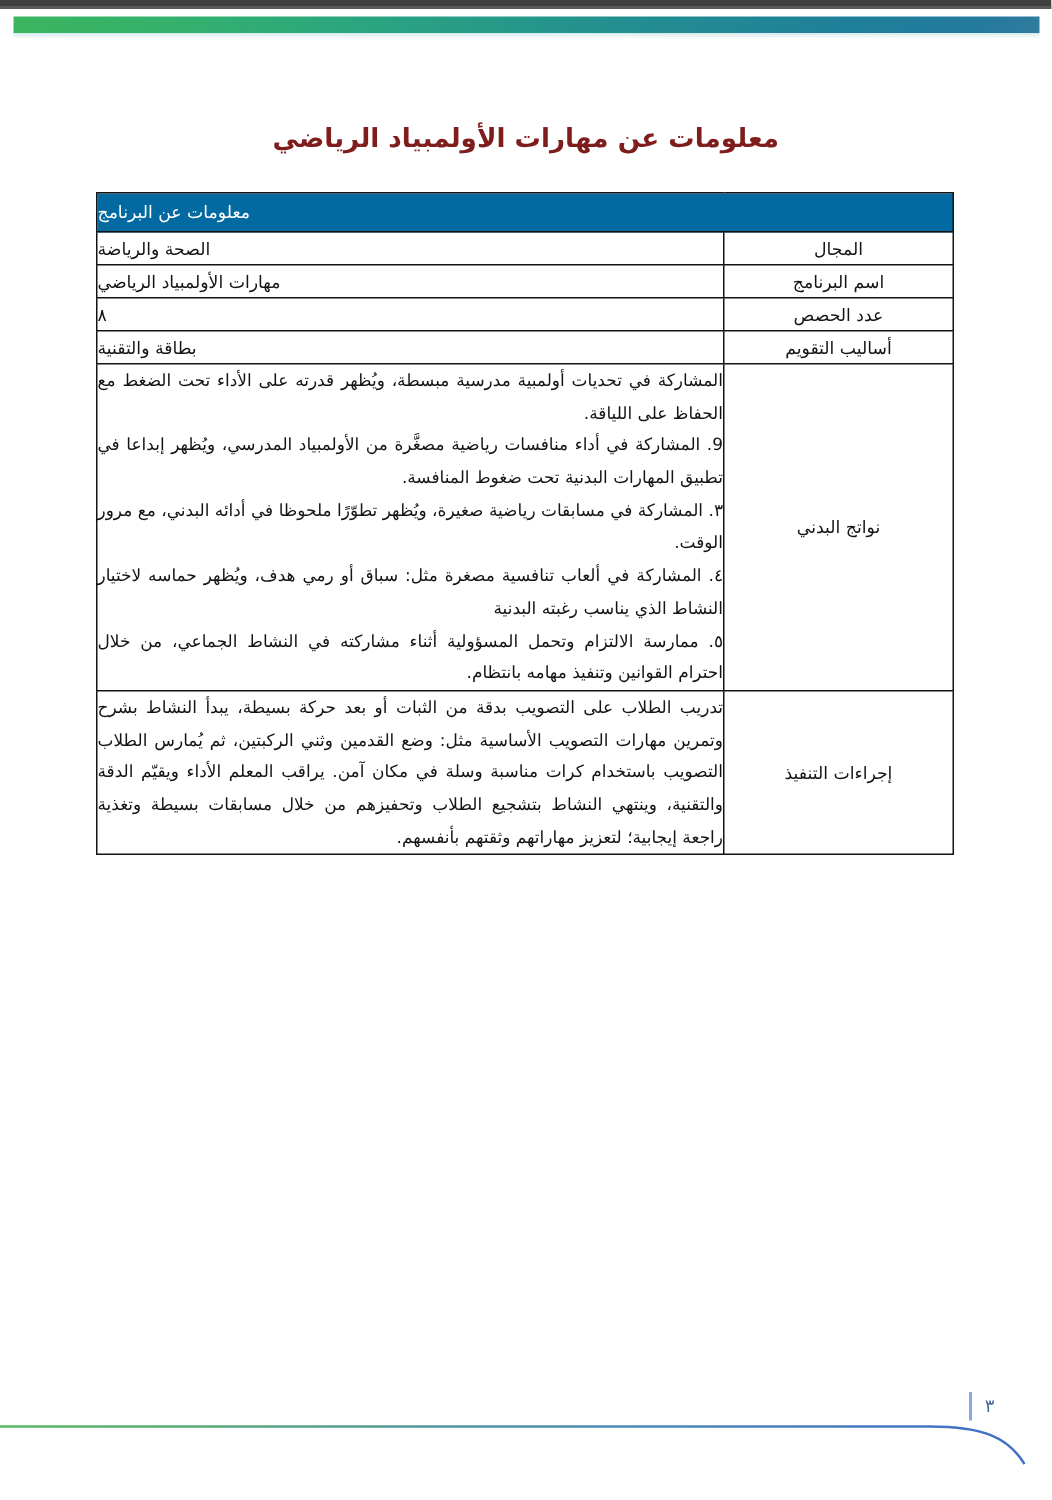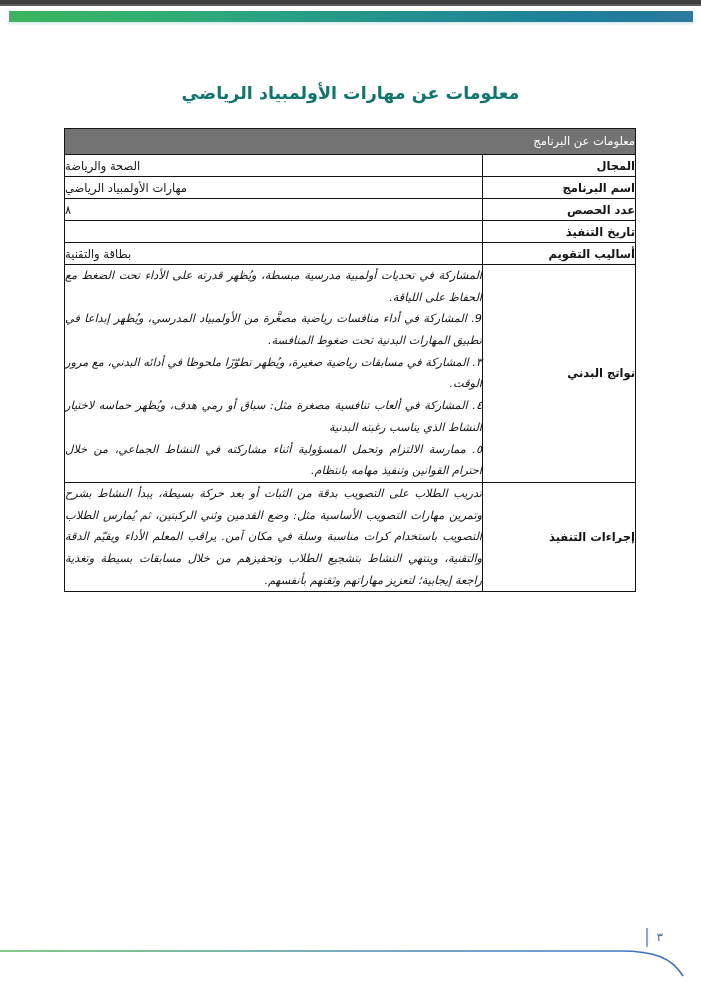--- a/index.html
+++ b/index.html
@@ -52,21 +52,21 @@
 
   
   .page-title {
     position: absolute;
     top: 82px;
     left: 0;
     width: 701px;
     text-align: center;
     font-size: 17.5px;
     font-weight: 700;
-    color: #0f766e;
+    color: #7f1d1d;
     letter-spacing: 0;
     line-height: 1.3;
   }
 
   
   .info-table {
     position: absolute;
     top: 128px;
     right: 65px;
     width: 571px;
@@ -74,39 +74,38 @@
     table-layout: fixed;
     direction: rtl;
   }
   .info-table td, .info-table th {
     border: 1.3px solid #141414;
     padding: 0;
     vertical-align: middle;
   }
 
   .thead-cell {
-    background: #737373;
+    background: #0369a1;
     color: #ffffff;
-    text-align: right;
+    text-align: left;
     font-size: 11.5px;
     font-weight: 400;
     height: 25px;
     line-height: 25px;
     border-color: #141414;
   }
 
   .col-label { width: 153px; }
   .col-value { width: 418px; }
 
   .label-cell {
-    text-align: right;
+    text-align: center;
     font-size: 11.5px;
     color: #141414;
     padding: 4px 6px;
-    font-weight: bold;
   }
   .value-cell {
     text-align: left;
     font-size: 11.5px;
     color: #141414;
     padding: 4px 8px;
   }
   .value-cell.empty { height: 20px; }
 
   .row-simple td { height: 21px; }
@@ -118,21 +117,20 @@
     font-size: 11.3px;
     line-height: 1.92;
     color: #141414;
     padding: 7px 10px 8px 10px;
     direction: rtl;
   }
   .body-cell p {
     margin: 0;
     text-align: justify;
     text-align-last: right;
-    font-style: italic;
   }
   .body-cell p + p { margin-top: 0; }
 
   .para-block {
     margin: 0;
     text-align: justify;
     line-height: 1.92;
   }
   .pagenum-wrap {
     position: absolute;
@@ -193,24 +191,20 @@
     <tr class="row-simple">
       <td class="label-cell">اسم البرنامج</td>
       <td class="value-cell">مهارات الأولمبياد الرياضي</td>
     </tr>
 
     <tr class="row-simple">
       <td class="label-cell">عدد الحصص</td>
       <td class="value-cell">٨</td>
     </tr>
 
-    <tr class="row-simple">
-      <td class="label-cell">تاريخ التنفيذ</td>
-      <td class="value-cell empty"></td>
-    </tr>
 
     <tr class="row-simple">
       <td class="label-cell">أساليب التقويم</td>
       <td class="value-cell">بطاقة والتقنية</td>
     </tr>
 
     <tr>
       <td class="label-cell">نواتج البدني</td>
       <td class="body-cell">
         <p class="para-block">المشاركة في تحديات أولمبية مدرسية مبسطة، ويُظهر قدرته على الأداء تحت الضغط مع الحفاظ على اللياقة.</p>

